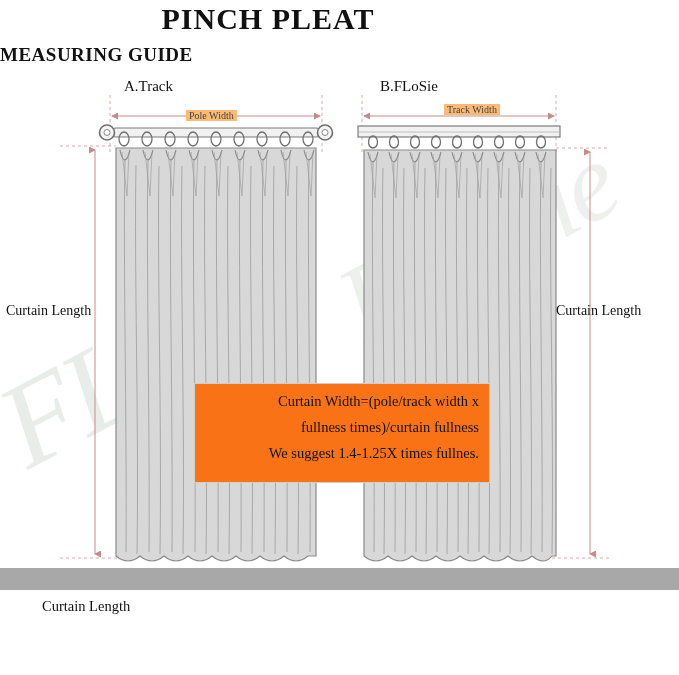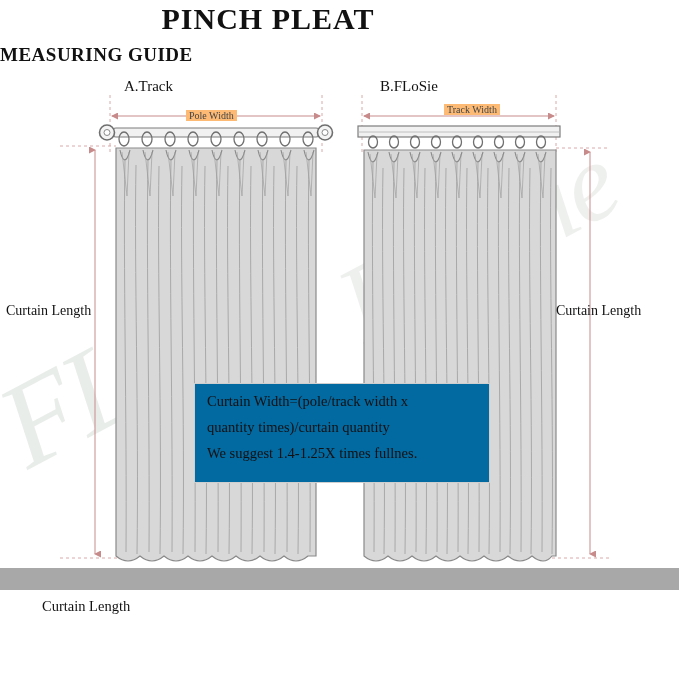--- a/index.html
+++ b/index.html
@@ -44,24 +44,25 @@
   .side-label{
     position:absolute;font-size:14px;color:#111;
   }
   #len-left{left:6px;top:303px;}
   #len-right{left:556px;top:303px;}
 
   
   .formula-box{
     position:absolute;
     left:194px;top:383px;width:296px;height:100px;
-    background:#0369a1;
+    background:#f97316;
     border:1px solid #cfcfcf;
     padding:8px 10px 0 12px;
     box-sizing:border-box;
+    text-align:right;
   }
   .formula-box p{
     margin:0 0 8px 0;
     font-size:14.5px;
     line-height:1.25;
     color:#111;
   }
 
   
   .note-bar{
@@ -307,21 +308,21 @@
   <div class="panel-caption" id="cap-b">B.FLoSie</div>
 
   <div class="dim-label" id="dim-pole">Pole Width</div>
   <div class="dim-label" id="dim-track">Track Width</div>
 
   <div class="side-label" id="len-left">Curtain Length</div>
   <div class="side-label" id="len-right">Curtain Length</div>
 
   <div class="formula-box">
     <p>Curtain Width=(pole/track width x</p>
-    <p>quantity times)/curtain quantity</p>
+    <p>fullness times)/curtain fullness</p>
     <p>We suggest 1.4-1.25X times fullnes.</p>
   </div>
 
   <div class="note-bar"></div>
   <div class="note-grey"></div>
   <div class="note-body">
     <span class="note-title">Curtain Length</span>
   </div>
 
 </div>

